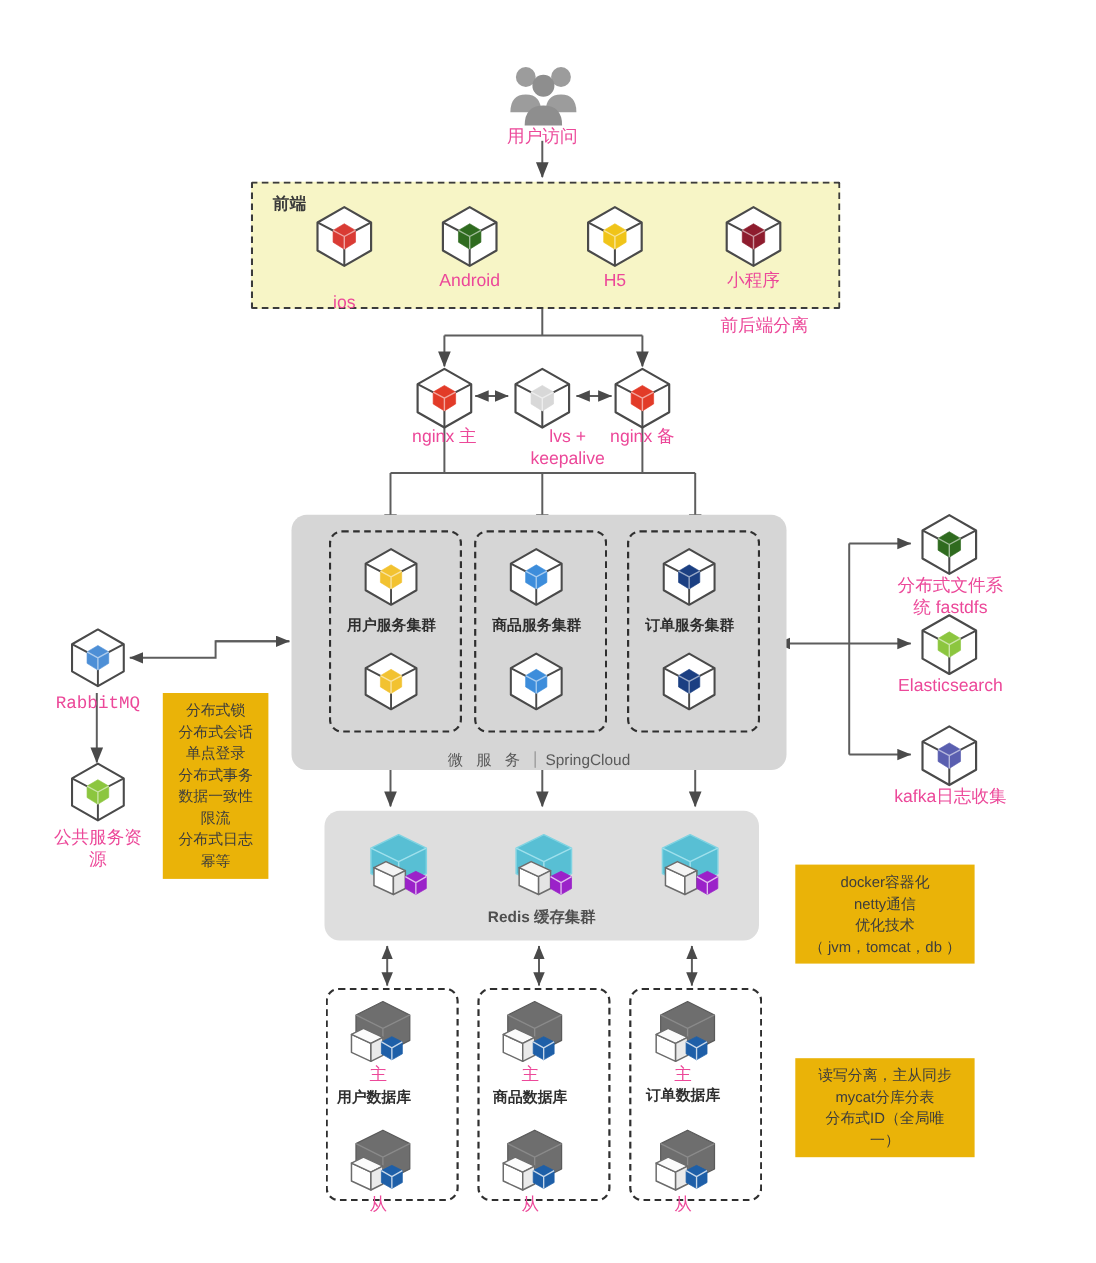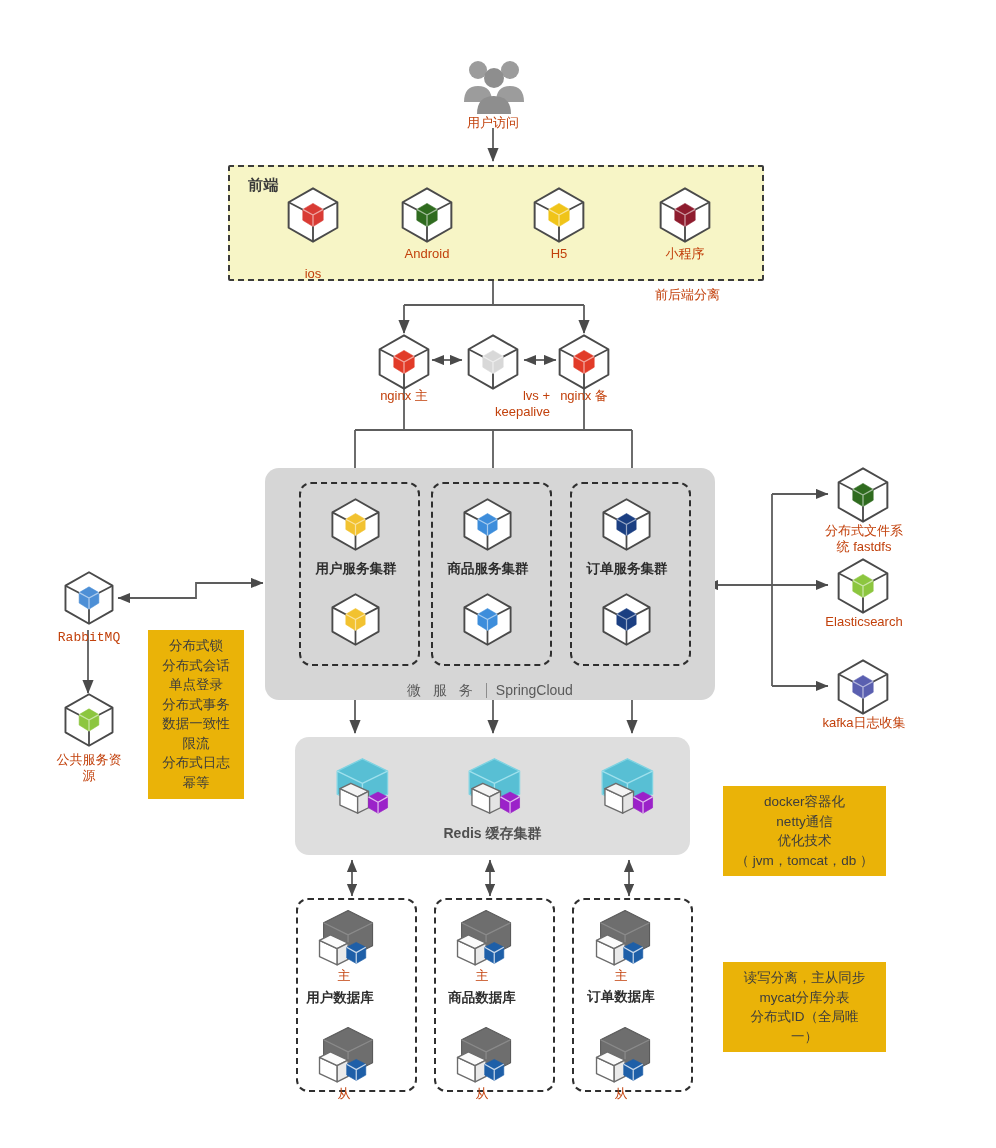--- a/index.html
+++ b/index.html
@@ -58,22 +58,22 @@
     border-radius:12px;
   }
   .db-box.b1{left:296px;}
   .db-box.b2{left:434px;}
   .db-box.b3{left:572px;}
 
   
   .cap{
     position:absolute;
     text-align:center;
-    font-size:13px;
-    color:#c2410c;
+    font-size:16px;
+    color:#ec4899;
     line-height:1.25;
     white-space:pre-line;
   }
   .cap.bold{font-weight:bold;color:#2e2e2e;font-size:13.5px;}
   .ms-caption{
     left:265px;top:682px;width:450px;
     text-align:center;font-size:14px;color:#5a5a5a;
   }
   .ms-caption .sp{letter-spacing:4px;}
   .ms-caption .bar{
@@ -252,21 +252,21 @@
           <path d="M50,30 L67.6,40.4 L67.6,59 L50,70 L32.4,59 L32.4,40.4 Z" fill="#e23b28" stroke="#e23b28" stroke-width="1" stroke-linejoin="round"></path>
           <path d="M32.4,40.4 L50,50 L67.6,40.4 M50,50 L50,70" fill="none" stroke="rgba(255,255,255,.55)" stroke-width="2.2" stroke-linejoin="round"></path>
         </svg></div>
       <div class="cap " style="left: 347px; top: 388px; width: 114px;">nginx 主</div>
       <div class="ico" style="left: 464px; top: 333px;"><svg width="58" height="58" viewBox="0 0 100 100">
           <path d="M50,4 L92,28 L92,72 L50,96 L8,72 L8,28 Z" fill="#ffffff" stroke="#4a4a4a" stroke-width="3.4" stroke-linejoin="round"></path>
           <path d="M8,28 L50,50 L92,28 M50,50 L50,96" fill="none" stroke="#4a4a4a" stroke-width="3.2" stroke-linejoin="round"></path>
           <path d="M50,30 L67.6,40.4 L67.6,59 L50,70 L32.4,59 L32.4,40.4 Z" fill="#d8d8d8" stroke="#d8d8d8" stroke-width="1" stroke-linejoin="round"></path>
           <path d="M32.4,40.4 L50,50 L67.6,40.4 M50,50 L50,70" fill="none" stroke="rgba(255,255,255,.55)" stroke-width="2.2" stroke-linejoin="round"></path>
         </svg></div>
-      <div class="cap " style="left: 436px; top: 388px; width: 114px; text-align: right;">lvs +
+      <div class="cap " style="left: 459px; top: 388px; width: 114px;">lvs +
 keepalive</div>
       <div class="ico" style="left: 555px; top: 333px;"><svg width="58" height="58" viewBox="0 0 100 100">
           <path d="M50,4 L92,28 L92,72 L50,96 L8,72 L8,28 Z" fill="#ffffff" stroke="#4a4a4a" stroke-width="3.4" stroke-linejoin="round"></path>
           <path d="M8,28 L50,50 L92,28 M50,50 L50,96" fill="none" stroke="#4a4a4a" stroke-width="3.2" stroke-linejoin="round"></path>
           <path d="M50,30 L67.6,40.4 L67.6,59 L50,70 L32.4,59 L32.4,40.4 Z" fill="#e23b28" stroke="#e23b28" stroke-width="1" stroke-linejoin="round"></path>
           <path d="M32.4,40.4 L50,50 L67.6,40.4 M50,50 L50,70" fill="none" stroke="rgba(255,255,255,.55)" stroke-width="2.2" stroke-linejoin="round"></path>
         </svg></div>
       <div class="cap " style="left: 527px; top: 388px; width: 114px;">nginx 备</div>
       <div class="ico" style="left: 328px; top: 497px;"><svg width="55" height="55" viewBox="0 0 100 100">
           <path d="M50,4 L92,28 L92,72 L50,96 L8,72 L8,28 Z" fill="#ffffff" stroke="#4a4a4a" stroke-width="3.4" stroke-linejoin="round"></path>

